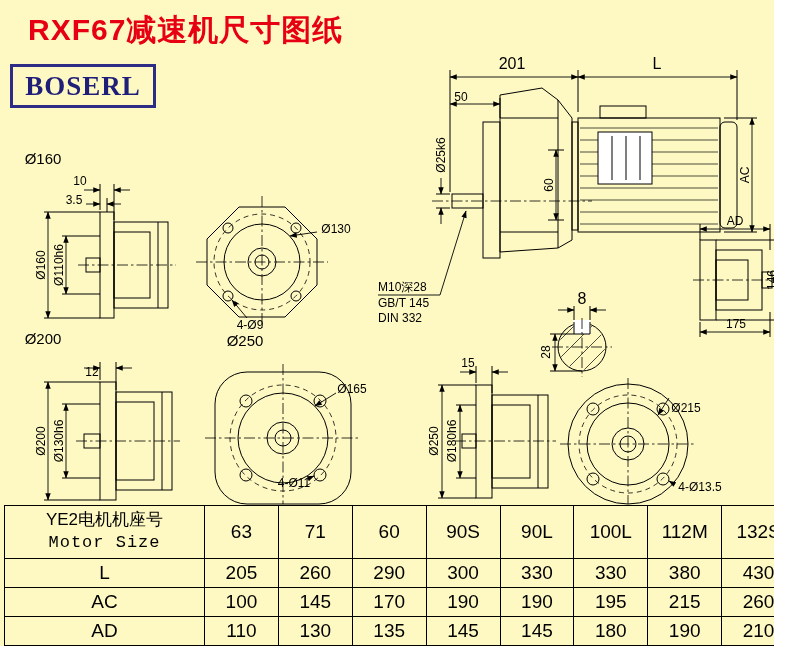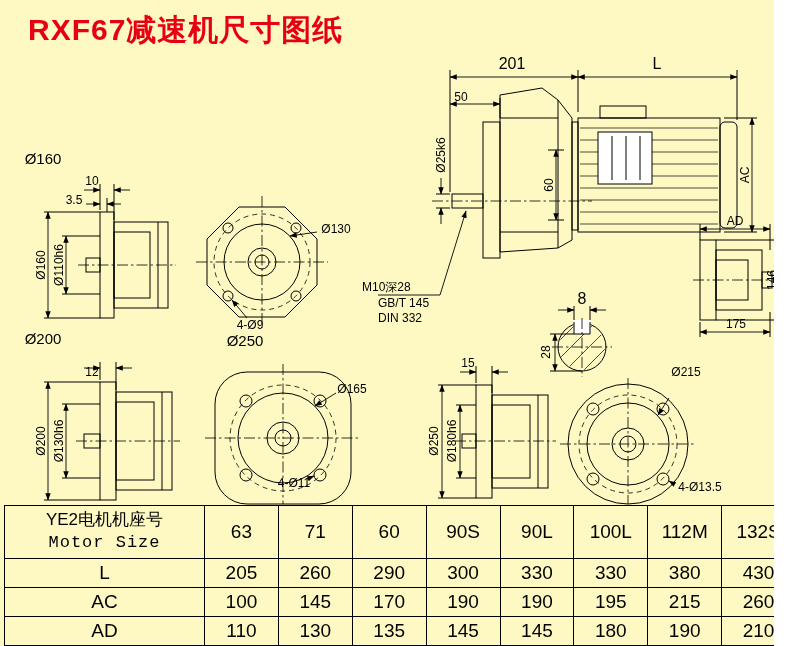--- a/index.html
+++ b/index.html
@@ -246,54 +246,57 @@
       <circle cx="593" cy="479" r="6"></circle>
       <circle cx="663" cy="479" r="6"></circle>
       <line class="cl" x1="560" y1="444" x2="696" y2="444"></line>
       <line class="cl" x1="628" y1="378" x2="628" y2="504"></line>
       <line class="dim" x1="669" y1="398" x2="658" y2="415" marker-end="url(#arw)"></line>
       <line class="dim" x1="674" y1="484" x2="669" y2="481" marker-end="url(#arw)"></line>
     </g>
   </svg>
 
   <div class="page-title">RXF67减速机尺寸图纸</div>
+  <div class="brand-box">
+    <span class="brand-text">BOSERL</span>
+  </div>
 
   <span class="lbl h" style="left:43px;top:158px">Ø160</span>
-  <span class="lbl" style="left:92px;top:181px">10</span>
+  <span class="lbl" style="left:80px;top:181px">10</span>
   <span class="lbl" style="left:74px;top:200px">3.5</span>
   <span class="lbl rot" style="left:41px;top:265px">Ø160</span>
   <span class="lbl rot" style="left:59px;top:265px">Ø110h6</span>
 
   <span class="lbl" style="left:336px;top:229px">Ø130</span>
   <span class="lbl" style="left:250px;top:325px">4-Ø9</span>
 
   <span class="lbl h" style="left:43px;top:338px">Ø200</span>
   <span class="lbl" style="left:92px;top:372px">12</span>
   <span class="lbl rot" style="left:41px;top:441px">Ø200</span>
   <span class="lbl rot" style="left:59px;top:441px">Ø130h6</span>
 
   <span class="lbl h" style="left:245px;top:340px">Ø250</span>
   <span class="lbl" style="left:352px;top:389px">Ø165</span>
   <span class="lbl" style="left:294px;top:483px">4-Ø11</span>
 
   <span class="lbl" style="left:468px;top:363px">15</span>
   <span class="lbl rot" style="left:434px;top:441px">Ø250</span>
   <span class="lbl rot" style="left:452px;top:441px">Ø180h6</span>
 
-  <span class="lbl" style="left:686px;top:372px">Ø215</span>
+  <span class="lbl" style="left:686px;top:408px">Ø215</span>
   <span class="lbl" style="left:700px;top:487px">4-Ø13.5</span>
 
   <span class="lbl big" style="left:512px;top:64px">201</span>
   <span class="lbl big" style="left:657px;top:64px">L</span>
   <span class="lbl" style="left:461px;top:97px">50</span>
   <span class="lbl rot" style="left:441px;top:155px">Ø25k6</span>
   <span class="lbl rot" style="left:549px;top:185px">60</span>
   <span class="lbl rot" style="left:745px;top:175px">AC</span>
 
-  <span class="note" style="left:362px;top:281px">M10深28</span>
+  <span class="note" style="left:378px;top:281px">M10深28</span>
   <span class="note" style="left:378px;top:297px">GB/T 145</span>
   <span class="note" style="left:378px;top:312px">DIN 332</span>
 
   <span class="lbl big" style="left:582px;top:299px">8</span>
   <span class="lbl rot" style="left:546px;top:352px">28</span>
 
   <span class="lbl" style="left:735px;top:221px">AD</span>
   <span class="lbl rot" style="left:772px;top:280px">146</span>
   <span class="lbl" style="left:736px;top:324px">175</span>
 

